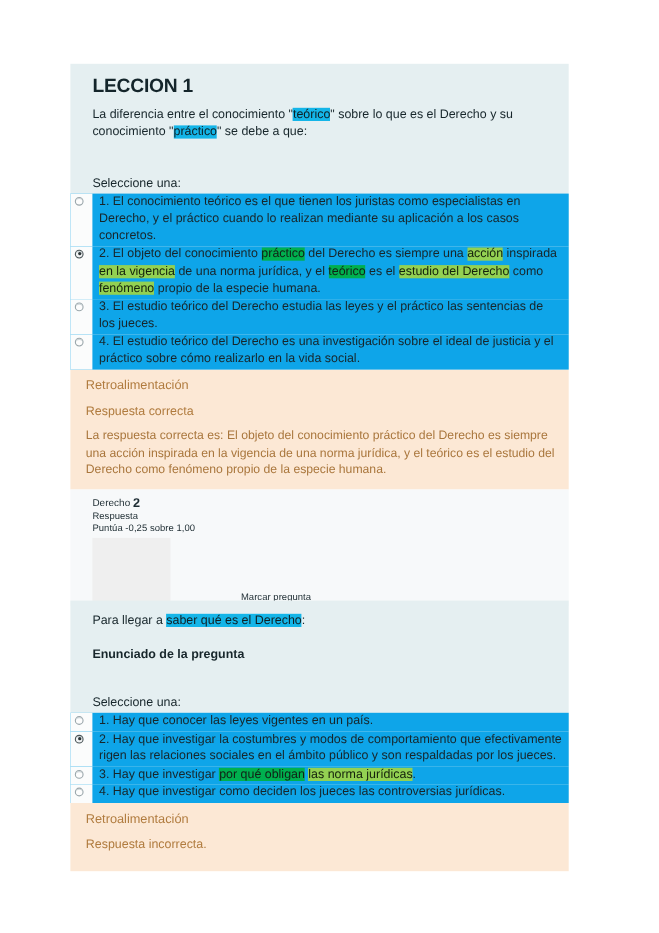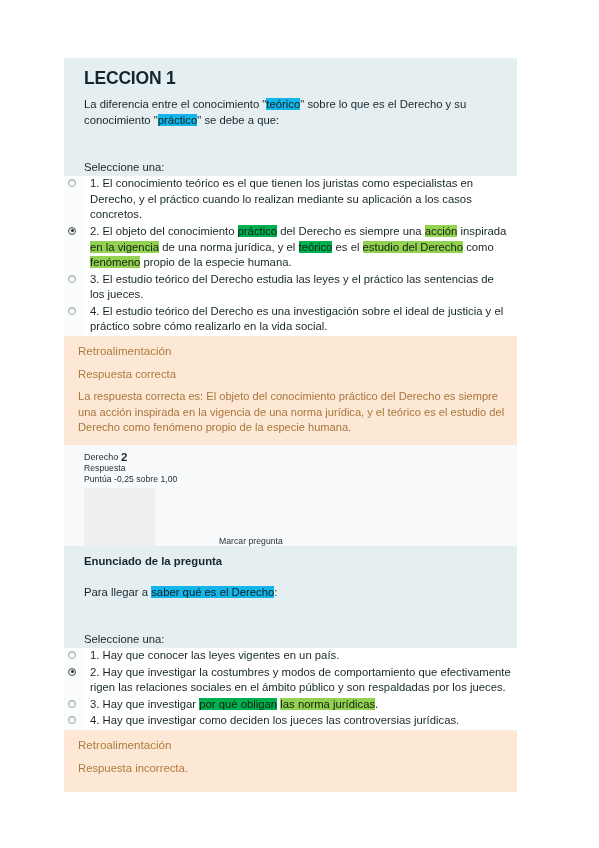--- a/index.html
+++ b/index.html
@@ -57,21 +57,21 @@
   }
 
   
   .options {
     position: relative;
   }
   .opt-row {
     position: relative;
     display: flex;
     align-items: flex-end;
-    background: #ffffff;
+    background: #0ea5e9;
   }
   .radio-cell {
     flex: 0 0 20px;
     background: #fbfcfc;
     align-self: stretch;
     position: relative;
   }
   .radio {
     position: absolute;
     left: 4px;
@@ -230,24 +230,24 @@
       <div class="qinfo-line">Puntúa -0,25 sobre 1,00</div>
       <div class="grey-box"></div>
       <div class="marcar">Marcar pregunta</div>
     </div>
   </div>
 
   <div class="qblock" id="q2-block" style="top:546px;">
 
     <div class="content-pane">
       <div class="pane-pad">
-        <div class="para tight" style="padding-top:8px;font-weight:600;">Enunciado de la pregunta</div>
         <div class="para" style="padding-top:11px;">
           <span>Para llegar a </span><span class="hl-cyan">saber qué es el Derecho</span><span>:</span>
         </div>
+        <div class="para tight" style="padding-top:8px;font-weight:600;">Enunciado de la pregunta</div>
         <div class="label-sel">Seleccione una:</div>
       </div>
       <div class="options" id="q2-options">
           <div class="opt-row">
             <div class="radio-cell">
               <span class="radio"></span>
             </div>
             <div class="opt-text"><span>1. Hay que conocer las leyes vigentes en un país.</span></div>
           </div>
           <div class="opt-row">

